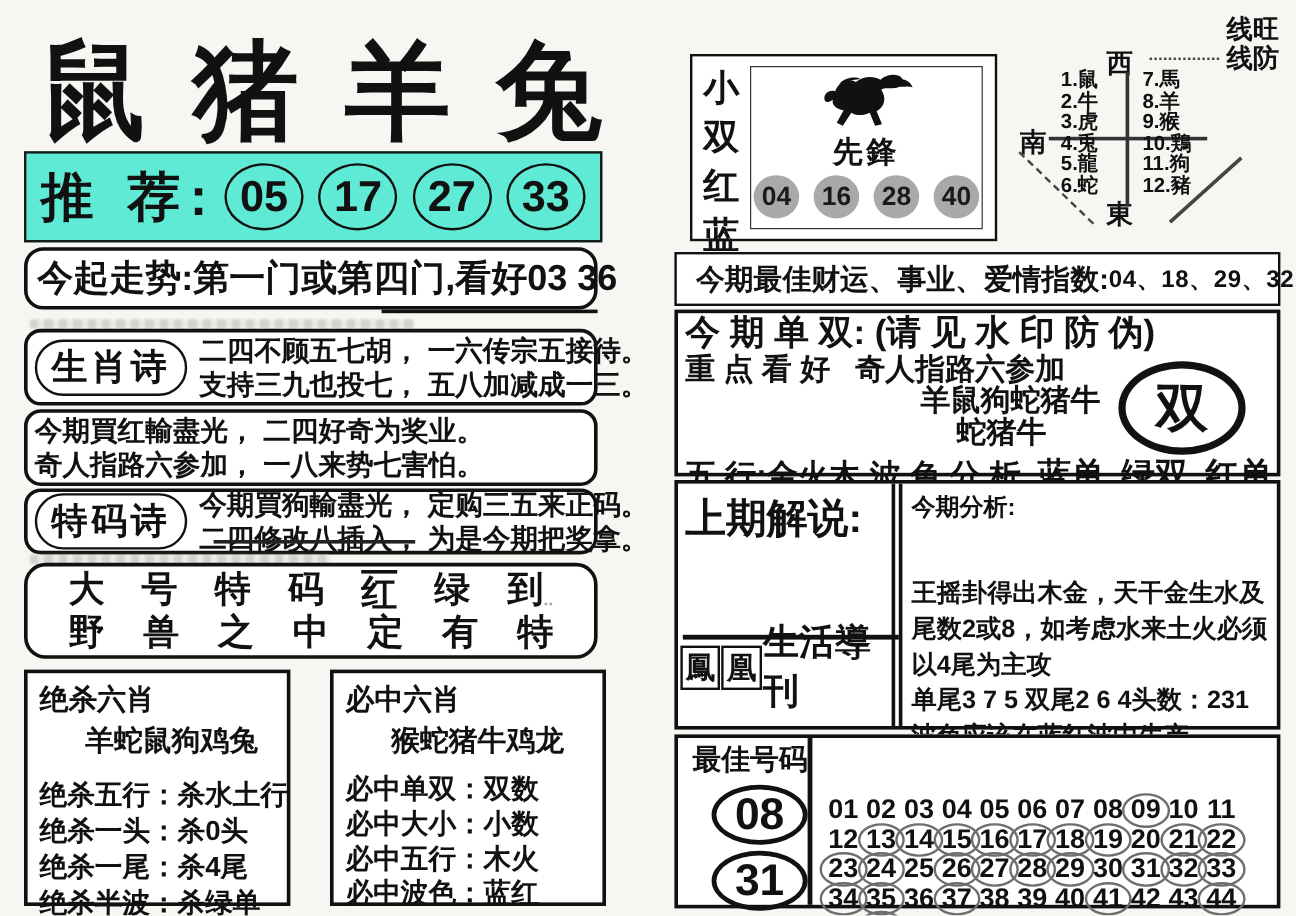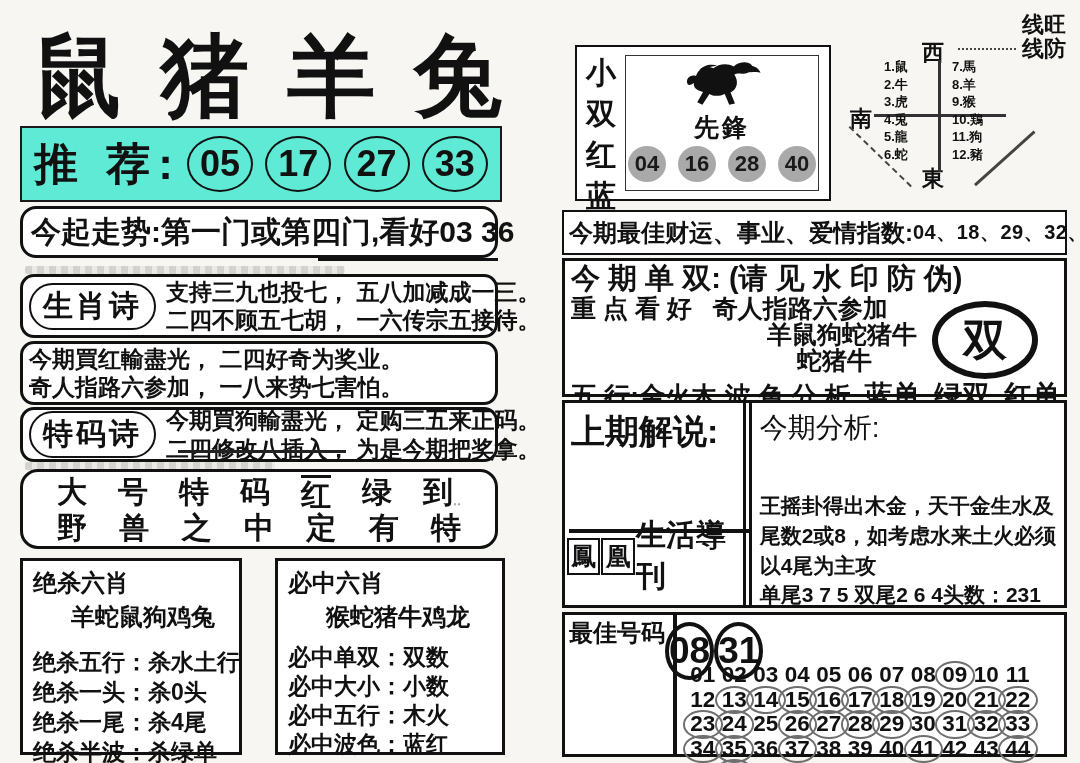--- a/index.html
+++ b/index.html
@@ -48,28 +48,28 @@
 
   .compass{left:850px;top:8px;width:222px;height:196px;}
   .lg1{position:absolute;right:6px;top:2px;font-size:22px;font-weight:bold;}
   .lg2{position:absolute;right:6px;top:26px;font-size:22px;font-weight:bold;display:flex;align-items:center;gap:6px;}
   .lg-dot{display:inline-block;width:58px;border-top:2.5px dotted #444;height:0;}
   .cw{position:absolute;left:72px;top:30px;font-size:22px;font-weight:bold;}
   .cs{position:absolute;left:0px;top:96px;font-size:22px;font-weight:bold;}
   .ce{position:absolute;left:72px;top:156px;font-size:22px;font-weight:bold;}
   .cvline{position:absolute;left:88px;top:52px;width:2.5px;height:112px;background:#333;}
   .chline{position:absolute;left:24px;top:106px;width:132px;height:2.5px;background:#333;}
-  .zcol{position:absolute;top:50px;font-size:13px;font-weight:bold;width:62px;}
+  .zcol{position:absolute;top:50px;font-size:17px;font-weight:bold;width:62px;}
   .zcol span{display:block;line-height:17.5px;}
   .zcol-l{left:34px;}
   .zcol-r{left:102px;}
   .diag-dash{position:absolute;left:0px;top:118px;width:86px;border-top:2.5px dashed #444;transform:rotate(44deg);transform-origin:left top;}
   .diag-solid{position:absolute;left:124px;top:176px;width:80px;border-top:3px solid #444;transform:rotate(-42deg);transform-origin:left top;}
 
-  .index-box{left:562px;top:210px;width:505px;height:45px;border:2.5px solid #111;box-sizing:border-box;display:flex;align-items:center;padding-left:5px;background:#fff;white-space:nowrap;}
+  .index-box{left:562px;top:210px;width:505px;height:45px;border:2.5px solid #111;box-sizing:border-box;display:flex;align-items:center;padding-left:16px;background:#fff;white-space:nowrap;}
   .index-label{font-size:24px;font-weight:bold;}
   .index-nums{font-size:20px;font-weight:bold;letter-spacing:.5px;}
 
   .ds-box{left:562px;top:258px;width:505px;height:139px;border:3px solid #111;box-sizing:border-box;background:#fff;padding:2px 6px;position:absolute;}
   .ds-l1{font-size:29px;font-weight:bold;line-height:1.1;white-space:nowrap;}
   .ds-l2{font-size:25px;font-weight:bold;line-height:1.05;white-space:nowrap;}
   .ds-l2 .fl{margin-right:14px;}
   .ds-l3{font-size:25px;font-weight:bold;line-height:1.05;margin-left:196px;}
   .ds-l4{font-size:25px;font-weight:bold;line-height:1.05;margin-left:226px;}
   .ds-oval{position:absolute;right:26px;top:40px;width:94px;height:66px;border:6px solid #111;border-radius:50%;display:flex;align-items:center;justify-content:center;font-size:44px;font-weight:bold;background:#fff;}
@@ -79,26 +79,26 @@
 
   .an-box{left:562px;top:400px;width:505px;height:208px;border:3px solid #111;box-sizing:border-box;display:flex;background:#fff;position:absolute;}
   .an-left{width:192px;position:relative;padding:6px 6px;}
   .an-ltitle{font-size:34px;font-weight:bold;}
   .an-hline{position:absolute;left:4px;top:126px;width:180px;height:4px;background:#111;}
   .an-brand{position:absolute;left:2px;bottom:8px;display:flex;align-items:center;}
   .an-brand .bch{border:2px solid #111;width:33px;height:33px;display:flex;align-items:center;justify-content:center;font-size:25px;font-weight:bold;margin-right:1px;}
   .an-brand .brest{font-size:30px;font-weight:bold;letter-spacing:0px;}
   .an-div{width:9px;border-left:3px solid #111;border-right:3px solid #111;box-sizing:border-box;}
   .an-right{flex:1;padding:6px 8px;position:relative;}
-  .an-rtitle{font-size:28px;font-weight:normal;}
+  .an-rtitle{font-size:20px;font-weight:bold;}
   .an-para{margin-top:44px;font-size:21px;font-weight:bold;line-height:1.42;}
   .an-para span{display:block;white-space:nowrap;}
 
   .best-box{left:562px;top:612px;width:505px;height:145px;border:3px solid #111;box-sizing:border-box;display:flex;background:#fff;position:absolute;}
-  .best-left{width:104px;padding:2px 0 0 4px;display:flex;flex-direction:row;align-items:flex-start;}
+  .best-left{width:104px;padding:2px 0 0 4px;display:flex;flex-direction:column;align-items:flex-end;}
   .best-title{font-size:24px;font-weight:bold;white-space:nowrap;}
   .pick{width:72px;height:50px;border:4px solid #111;border-radius:50%;display:flex;align-items:center;justify-content:center;font-size:37px;font-weight:bold;margin-top:5px;}
   .best-div{width:4px;background:#111;}
   .best-grid{flex:1;padding:9px 0 0 10px;display:flex;flex-wrap:wrap;align-content:flex-start;margin-top:39px;}
   .cell{width:31.5px;height:24.5px;line-height:24px;text-align:center;font-size:22.5px;font-weight:bold;position:relative;}
   .cell.circ::after{content:"";position:absolute;inset:-2px -4px;border:2.5px solid #6e6e6e;border-radius:50%;}
   .cell.cut{height:13px;overflow:hidden;}
 </style>
 </head>
 <body>
@@ -122,22 +122,22 @@
 
 <div class="abs trend-box">
   <span>今起走势:第一门或第四门,看好03 36</span>
 </div>
 <div class="abs trend-underline"></div>
 <div class="abs smudge" style="left:25px;top:266px;width:320px;height:8px;"></div>
 
 <div class="abs poem-box" style="top:274px;height:64px;">
   <span class="pill">生肖诗</span>
   <span class="plines">
+    <span style="display:block">二四不顾五七胡， 一六传宗五接待。</span>
     <span style="display:block">支持三九也投七， 五八加减成一三。</span>
-    <span style="display:block">二四不顾五七胡， 一六传宗五接待。</span>
   </span>
 </div>
 
 <div class="abs poem-box" style="top:341px;height:64px;">
   <span class="plines">
     <span style="display:block">今期買红輸盡光， 二四好奇为奖业。</span>
     <span style="display:block">奇人指路六参加， 一八来势七害怕。</span>
   </span>
 </div>
 

